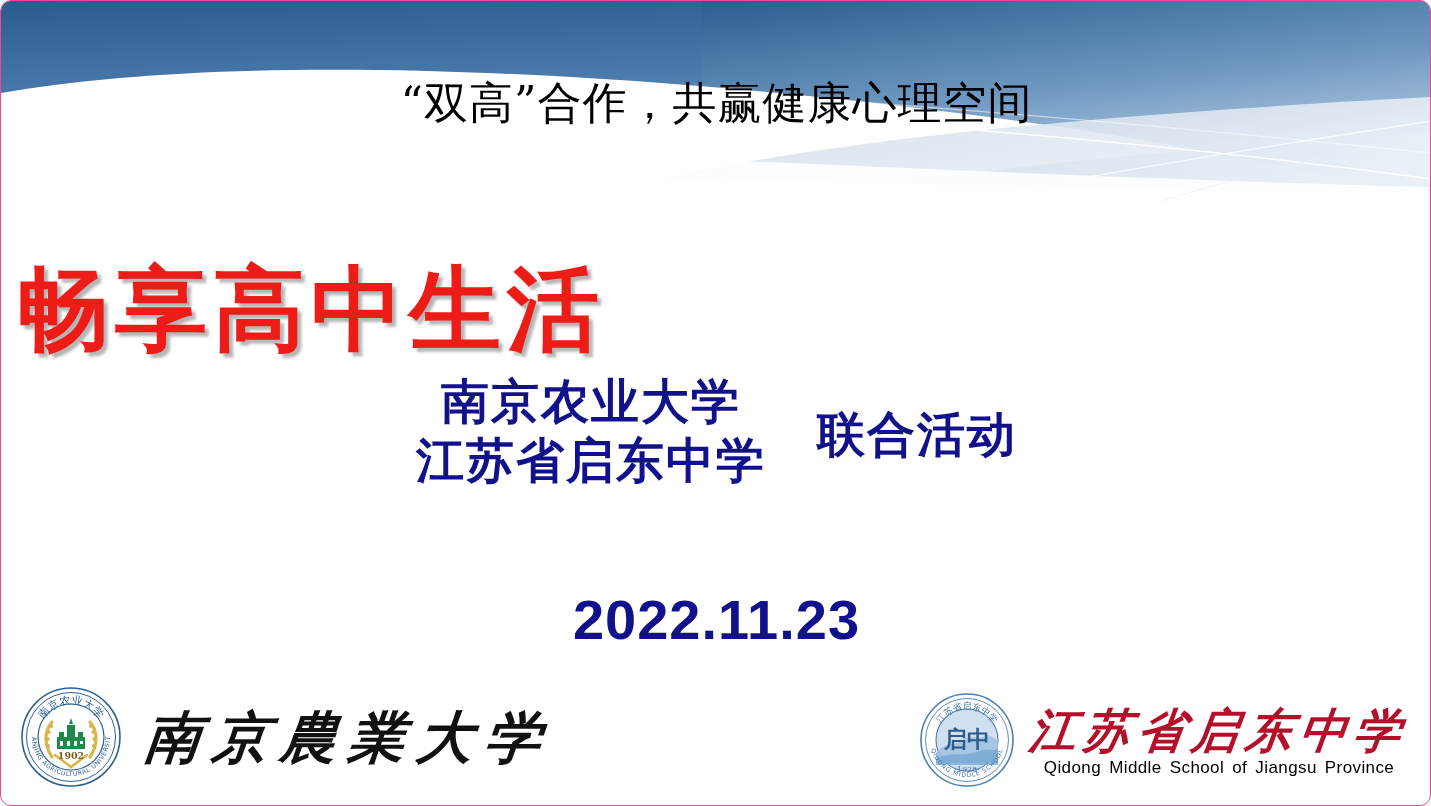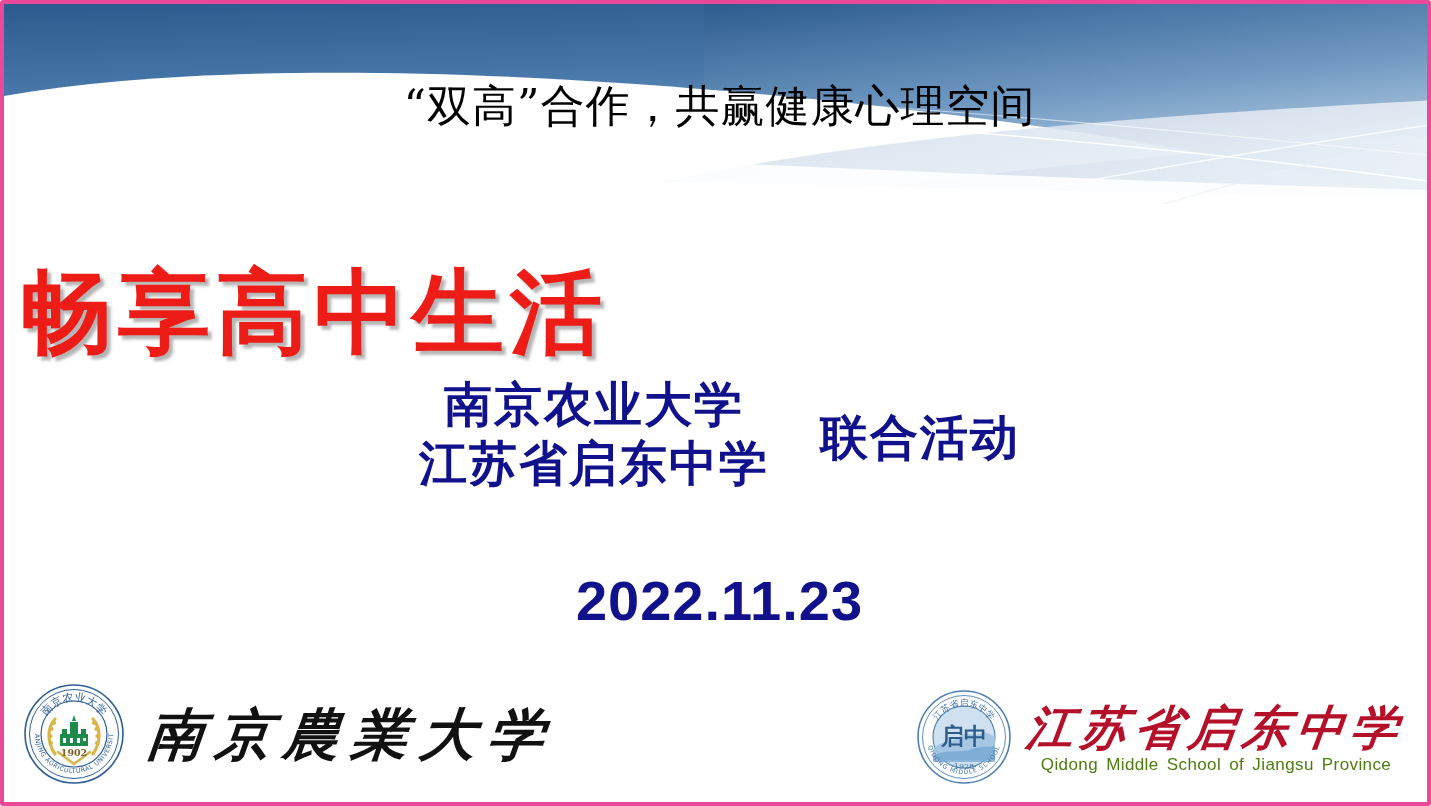--- a/index.html
+++ b/index.html
@@ -11,23 +11,23 @@
   body {
     font-family: "Liberation Sans", "DejaVu Sans", sans-serif;
   }
 
   .slide {
     position: relative;
     width: 1431px;
     height: 806px;
     background: #ffffff;
     overflow: hidden;
-    border: 4px solid #ec4899;
+    border: 1px solid #ec4899;
     box-sizing: border-box;
-    border-radius: 3px;
+    border-radius: 11px;
   }
 
   
   .header-art {
     position: absolute;
     left: 0;
     top: 0;
     width: 1431px;
     height: 200px;
     overflow: hidden;
@@ -101,21 +101,21 @@
     letter-spacing: 2px;
     white-space: nowrap;
     margin-left: 51px;
     margin-top: 6px;
   }
 
   
   .date {
     position: absolute;
     left: 0;
-    top: 564px;
+    top: 586px;
     width: 1431px;
     text-align: center;
     color: #11118c;
     font-size: 56px;
     font-weight: bold;
     letter-spacing: 1px;
     white-space: nowrap;
     z-index: 5;
   }
 
@@ -165,21 +165,21 @@
     font-weight: bold;
     font-style: italic;
     color: #b5102a;
     letter-spacing: 7px;
     white-space: nowrap;
     line-height: 1.05;
     transform: skewX(-7deg);
   }
   .qdz-english {
     font-size: 17px;
-    color: #4d7c0f;
+    color: #000000;
     letter-spacing: 0.4px;
     white-space: nowrap;
     margin-top: 3px;
     word-spacing: 3px;
   }
 </style>
 </head>
 <body>
 
 <div class="slide">

